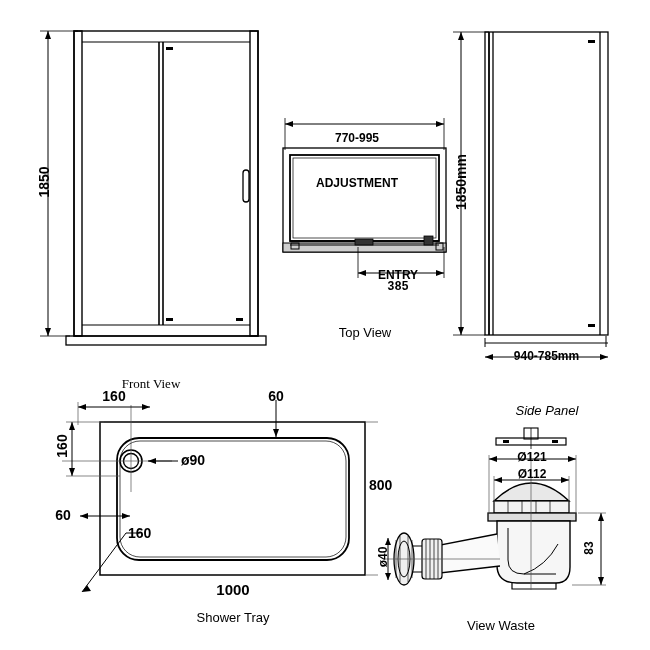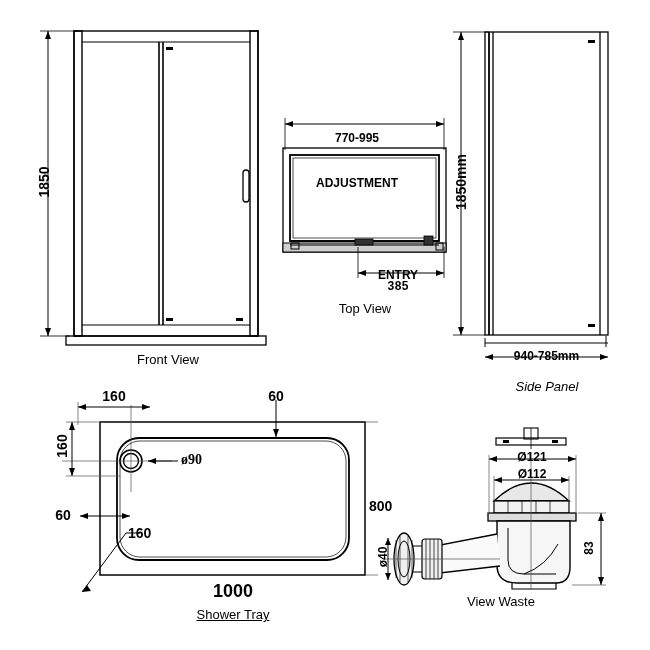--- a/index.html
+++ b/index.html
@@ -20,20 +20,21 @@
   .lbl {
     position: absolute;
     font-family: "Liberation Sans", sans-serif;
     color: #000;
     white-space: nowrap;
     line-height: 1;
   }
   .caption {
     font-size: 13px;
     font-weight: 400;
+    margin-top: 24px;
   }
   .dim {
     font-size: 14px;
     font-weight: 700;
   }
   .dim-sm {
     font-size: 12px;
     font-weight: 700;
   }
   .rot90 {
@@ -280,21 +281,21 @@
     <g>
       <line x1="388" y1="538" x2="388" y2="580" stroke="#000" stroke-width="1"></line>
       <path d="M388,538 l-3,7 h6 z" fill="#000"></path>
       <path d="M388,580 l-3,-7 h6 z" fill="#000"></path>
     </g>
 
   </svg>
 
   <div class="lbl dim rot90" style="left:24px; top:175px; width:40px; text-align:center;">1850</div>
 
-  <div class="lbl caption ctr" style="left:108px; top:353px; width:120px;">Front View</div>
+  <div class="lbl caption ctr" style="left:91px; top:353px; width:120px;font-family:Liberation Serif, serif;">Front View</div>
 
   <div class="lbl dim-sm ctr" style="left:309px; top:129px; width:96px;margin-top:48px;">ADJUSTMENT</div>
 
   <div class="lbl dim-sm ctr" style="left:312px; top:132px; width:90px;">770-995</div>
 
   <div class="lbl dim-sm ctr" style="left:369px; top:269px; width:58px;">ENTRY</div>
 
   <div class="lbl dim-sm ctr" style="left:372px; top:281px; width:52px;font-family:Liberation Mono, monospace;">385</div>
 
   <div class="lbl caption ctr" style="left:305px; top:302px; width:120px;">Top View</div>
@@ -306,29 +307,29 @@
   <div class="lbl caption ctr" style="left:487px; top:380px; width:120px;font-style:italic;">Side Panel</div>
 
   <div class="lbl dim ctr" style="left:89px; top:389px; width:50px;">160</div>
 
   <div class="lbl dim rot90" style="left:42px; top:439px; width:40px; text-align:center;">160</div>
 
   <div class="lbl dim ctr" style="left:259px; top:389px; width:34px;">60</div>
 
   <div class="lbl dim ctr" style="left:48px; top:508px; width:30px;">60</div>
 
-  <div class="lbl dim" style="left:181px; top:453px;font-family:Liberation Serif, serif;">ø90</div>
+  <div class="lbl dim" style="left:181px; top:453px;">ø90</div>
 
   <div class="lbl dim" style="left:128px; top:526px;">160</div>
 
-  <div class="lbl dim" style="left:369px; top:499px;">800</div>
-
-  <div class="lbl dim ctr" style="left:196px; top:582px; width:74px; font-size:18px;text-align:center;">1000</div>
-
-  <div class="lbl caption ctr" style="left:173px; top:608px; width:120px;text-decoration:underline;">Shower Tray</div>
+  <div class="lbl dim" style="left:369px; top:478px;">800</div>
+
+  <div class="lbl dim ctr" style="left:196px; top:582px; width:74px; font-size:15px;text-align:center;">1000</div>
+
+  <div class="lbl caption ctr" style="left:173px; top:587px; width:120px;">Shower Tray</div>
 
   <div class="lbl dim-sm ctr" style="left:504px; top:451px; width:56px;">Ø121</div>
 
   <div class="lbl dim-sm ctr" style="left:504px; top:468px; width:56px;">Ø112</div>
 
   <div class="lbl dim-sm rot90" style="left:577px; top:542px; width:24px; text-align:center;">83</div>
 
   <div class="lbl dim-sm rot90" style="left:367px; top:551px; width:32px; text-align:center;">ø40</div>
 
   <div class="lbl caption ctr" style="left:441px; top:595px; width:120px;">View Waste</div>

